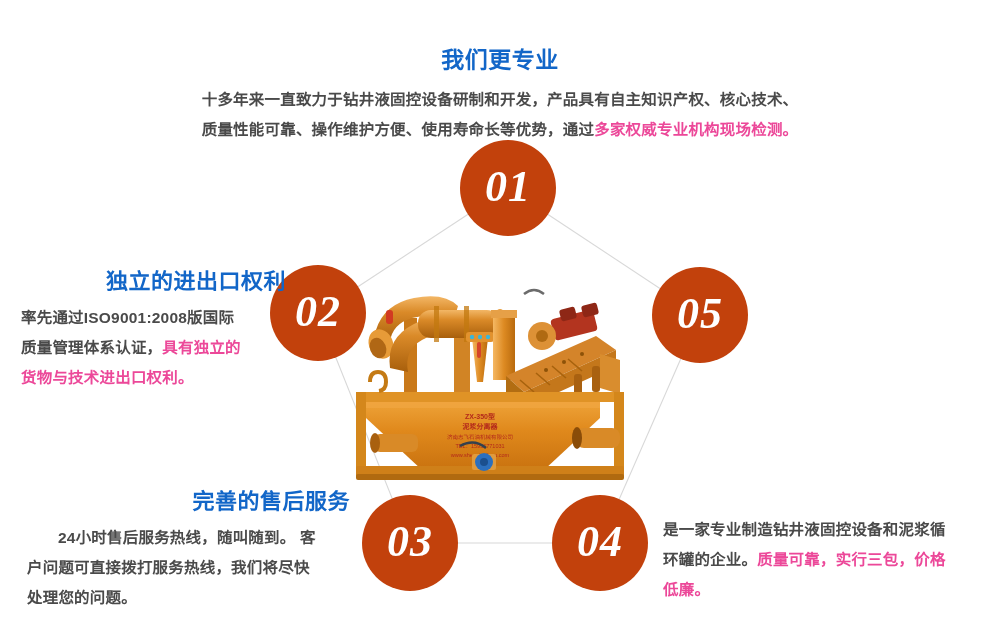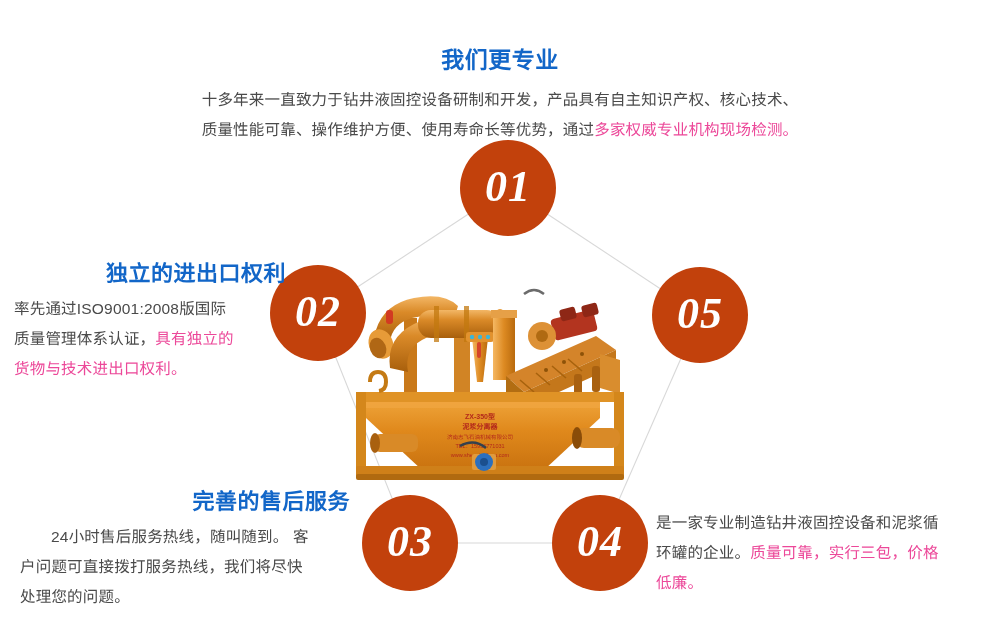--- a/index.html
+++ b/index.html
@@ -70,42 +70,43 @@
 
   .blk h3 {
     margin: 0 0 6px 0;
     color: #1266c8;
     font-size: 22px;
     font-weight: 700;
     line-height: 1.25;
     letter-spacing: 0.5px;
   }
   .blk p {
-    margin: 0;
+    margin: 7px;
     color: #4a4a4a;
     font-size: 15.5px;
     line-height: 1.95;
     letter-spacing: 0.2px;
+    font-weight: bold;
   }
   .hl { color: #ec4899; }
 
   
   .blk-01 {
     left: 155px;
     top: 46px;
     width: 690px;
     text-align: center;
   }
   .blk-01 h3 { font-size: 23px; margin-bottom: 10px; }
   .blk-01 p { text-align: center; }
 
   
   .blk-02 {
     left: 14px;
-    top: 260px;
+    top: 268px;
     width: 272px;
     text-align: right;
   }
   .blk-02 h3 { text-align: right; }
   .blk-02 p { text-align: left; }
 
   
   .blk-05 {
     left: 726px;
     top: 268px;

